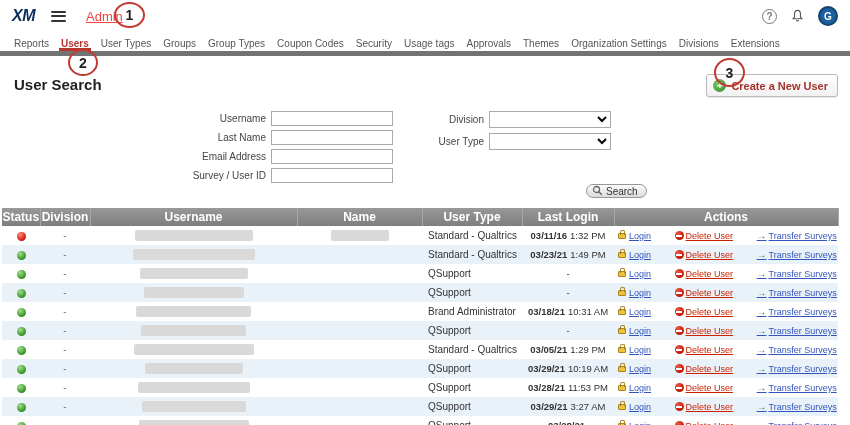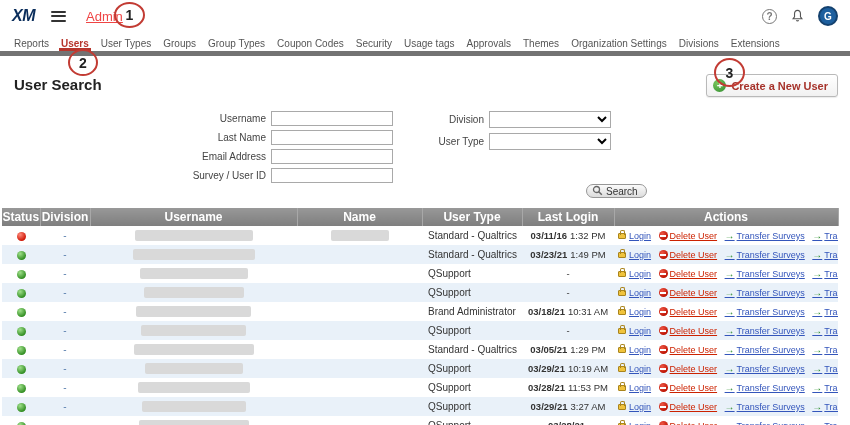--- a/index.html
+++ b/index.html
@@ -75,21 +75,21 @@
   .dot { display: inline-block; width: 9px; height: 9px; border-radius: 50%; vertical-align: middle; }
   .dot.red   { background: radial-gradient(circle at 35% 30%, #ff8a7a, #cc1100 75%); }
   .dot.green { background: radial-gradient(circle at 35% 30%, #9fe08a, #2d8a1e 75%); }
   .c-div { color: #5a7fae; }
   .redact { display: inline-block; height: 11px; background: #d9d9d9; border-radius: 2px; vertical-align: middle; }
   .c-type { text-align: left; padding-left: 6px; }
   .c-login { font-size: 9.5px; }
   .c-login .d { font-weight: bold; margin-right: 3px; }
   .c-login .d:empty { margin-right: 0; }
   .c-actions { text-align: left; padding-left: 4px; font-size: 9px; }
-  .act { text-decoration: underline; color: #3355bb; margin-right: 5px; cursor: pointer; white-space: nowrap; }
+  .act { text-decoration: underline; color: #3355bb; margin-right: 21px; cursor: pointer; white-space: nowrap; }
   .act.del { color: #cc2200; }
   .ic-lock { display: inline-block; width: 8px; height: 6px; background: #f0c33c; border: 1px solid #a9841c;
     border-radius: 1px; margin-right: 3px; position: relative; top: 0; }
   .ic-lock::before { content: ""; position: absolute; left: 1px; top: -4px; width: 3px; height: 4px;
     border: 1px solid #a9841c; border-bottom: none; border-radius: 2px 2px 0 0; }
   .ic-del { display: inline-block; width: 9px; height: 9px; border-radius: 50%; margin-right: 2px; vertical-align: -1px;
     background: radial-gradient(circle at 35% 30%, #ee5544, #bb1100 75%); position: relative; }
   .ic-del::before { content: ""; position: absolute; left: 1.5px; top: 3.5px; width: 6px; height: 2px; background: #fff; }
   .ic-arrow::before { content: "\2192"; color: #2f8f2f; font-weight: bold; margin-right: 2px; font-size: 10px; }
 </style>

